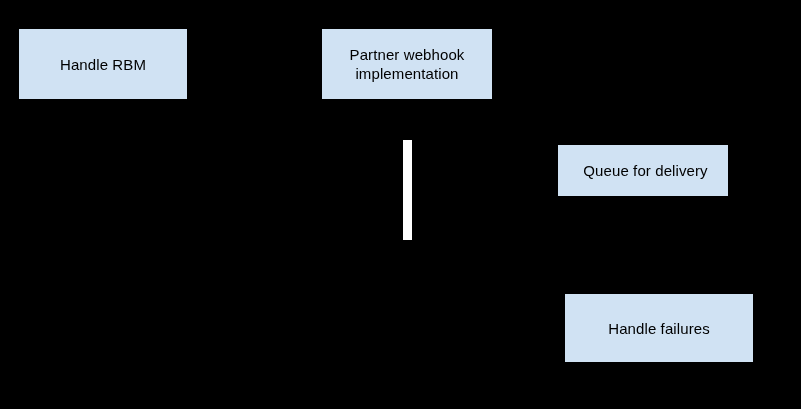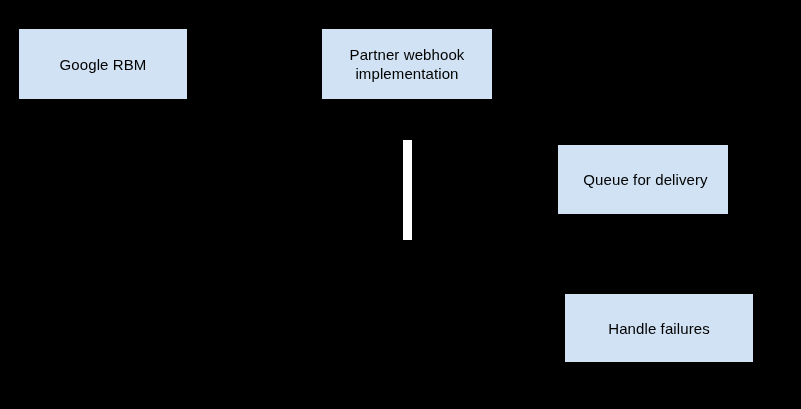--- a/index.html
+++ b/index.html
@@ -41,31 +41,31 @@
   .bar {
     position: absolute;
   }
 </style>
 </head>
 <body>
 
 <div id="canvas" style="width: 801px; height: 409px; background: rgb(0, 0, 0);">
 
   <div class="node" id="node-google-rbm" style="left: 19px; top: 29px; width: 168px; height: 70px; background: rgb(208, 226, 243); color: rgb(0, 0, 0);">
-    <span class="node-label">Google RBM</span>
+    <span class="node-label">Handle RBM</span>
   </div>
 
   <div class="node" id="node-partner-webhook-implementation" style="left: 322px; top: 29px; width: 170px; height: 70px; background: rgb(208, 226, 243); color: rgb(0, 0, 0);">
     <span class="node-label">Partner webhook
 implementation</span>
   </div>
 
   <div class="bar" id="mark-vertical-bar" style="left: 403px; top: 140px; width: 9px; height: 100px; background: rgb(255, 255, 255);"></div>
 
-  <div class="node" id="node-queue-for-delivery" style="left: 558px; top: 145px; width: 170px; height: 69px; background: rgb(208, 226, 243); color: rgb(0, 0, 0); padding-left: 11px;">
+  <div class="node" id="node-queue-for-delivery" style="left: 558px; top: 145px; width: 170px; height: 51px; background: rgb(208, 226, 243); color: rgb(0, 0, 0); padding-left: 11px;">
     <span class="node-label">Queue for delivery</span>
   </div>
 
   <div class="node" id="node-handle-failures" style="left: 565px; top: 294px; width: 188px; height: 68px; background: rgb(208, 226, 243); color: rgb(0, 0, 0);">
     <span class="node-label">Handle failures</span>
   </div>
 
 </div>
 
 </body></html>

